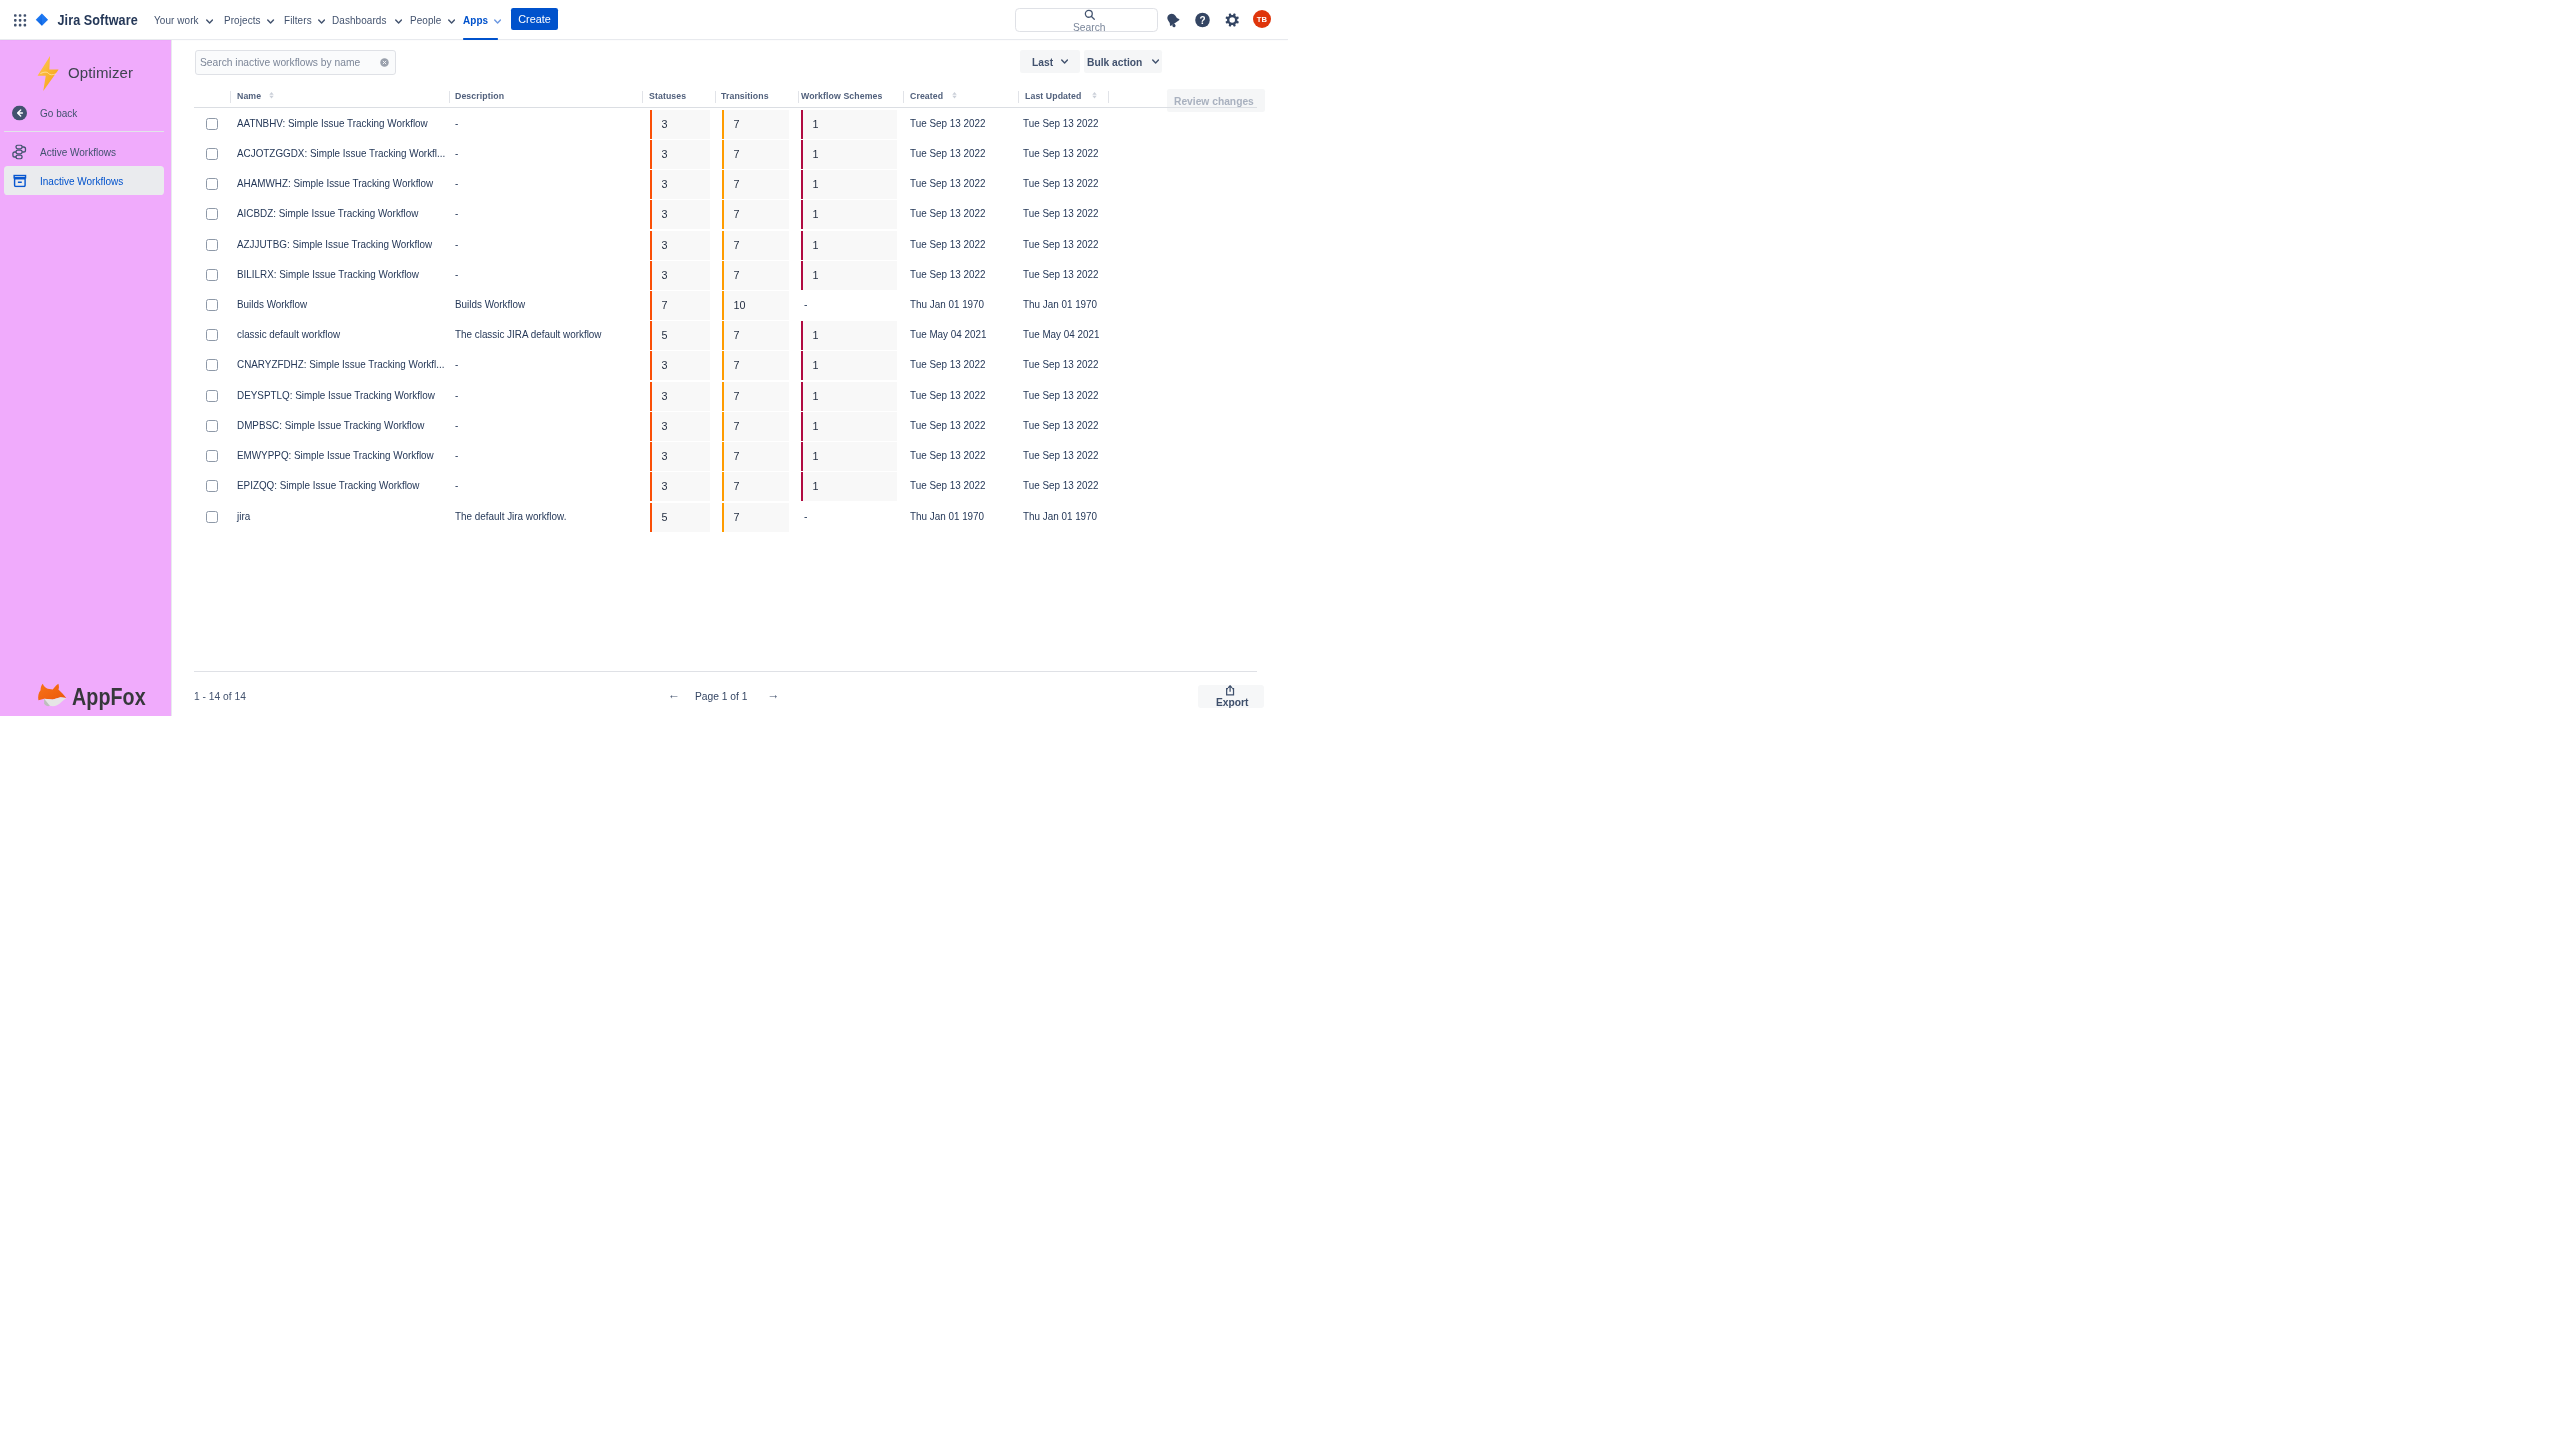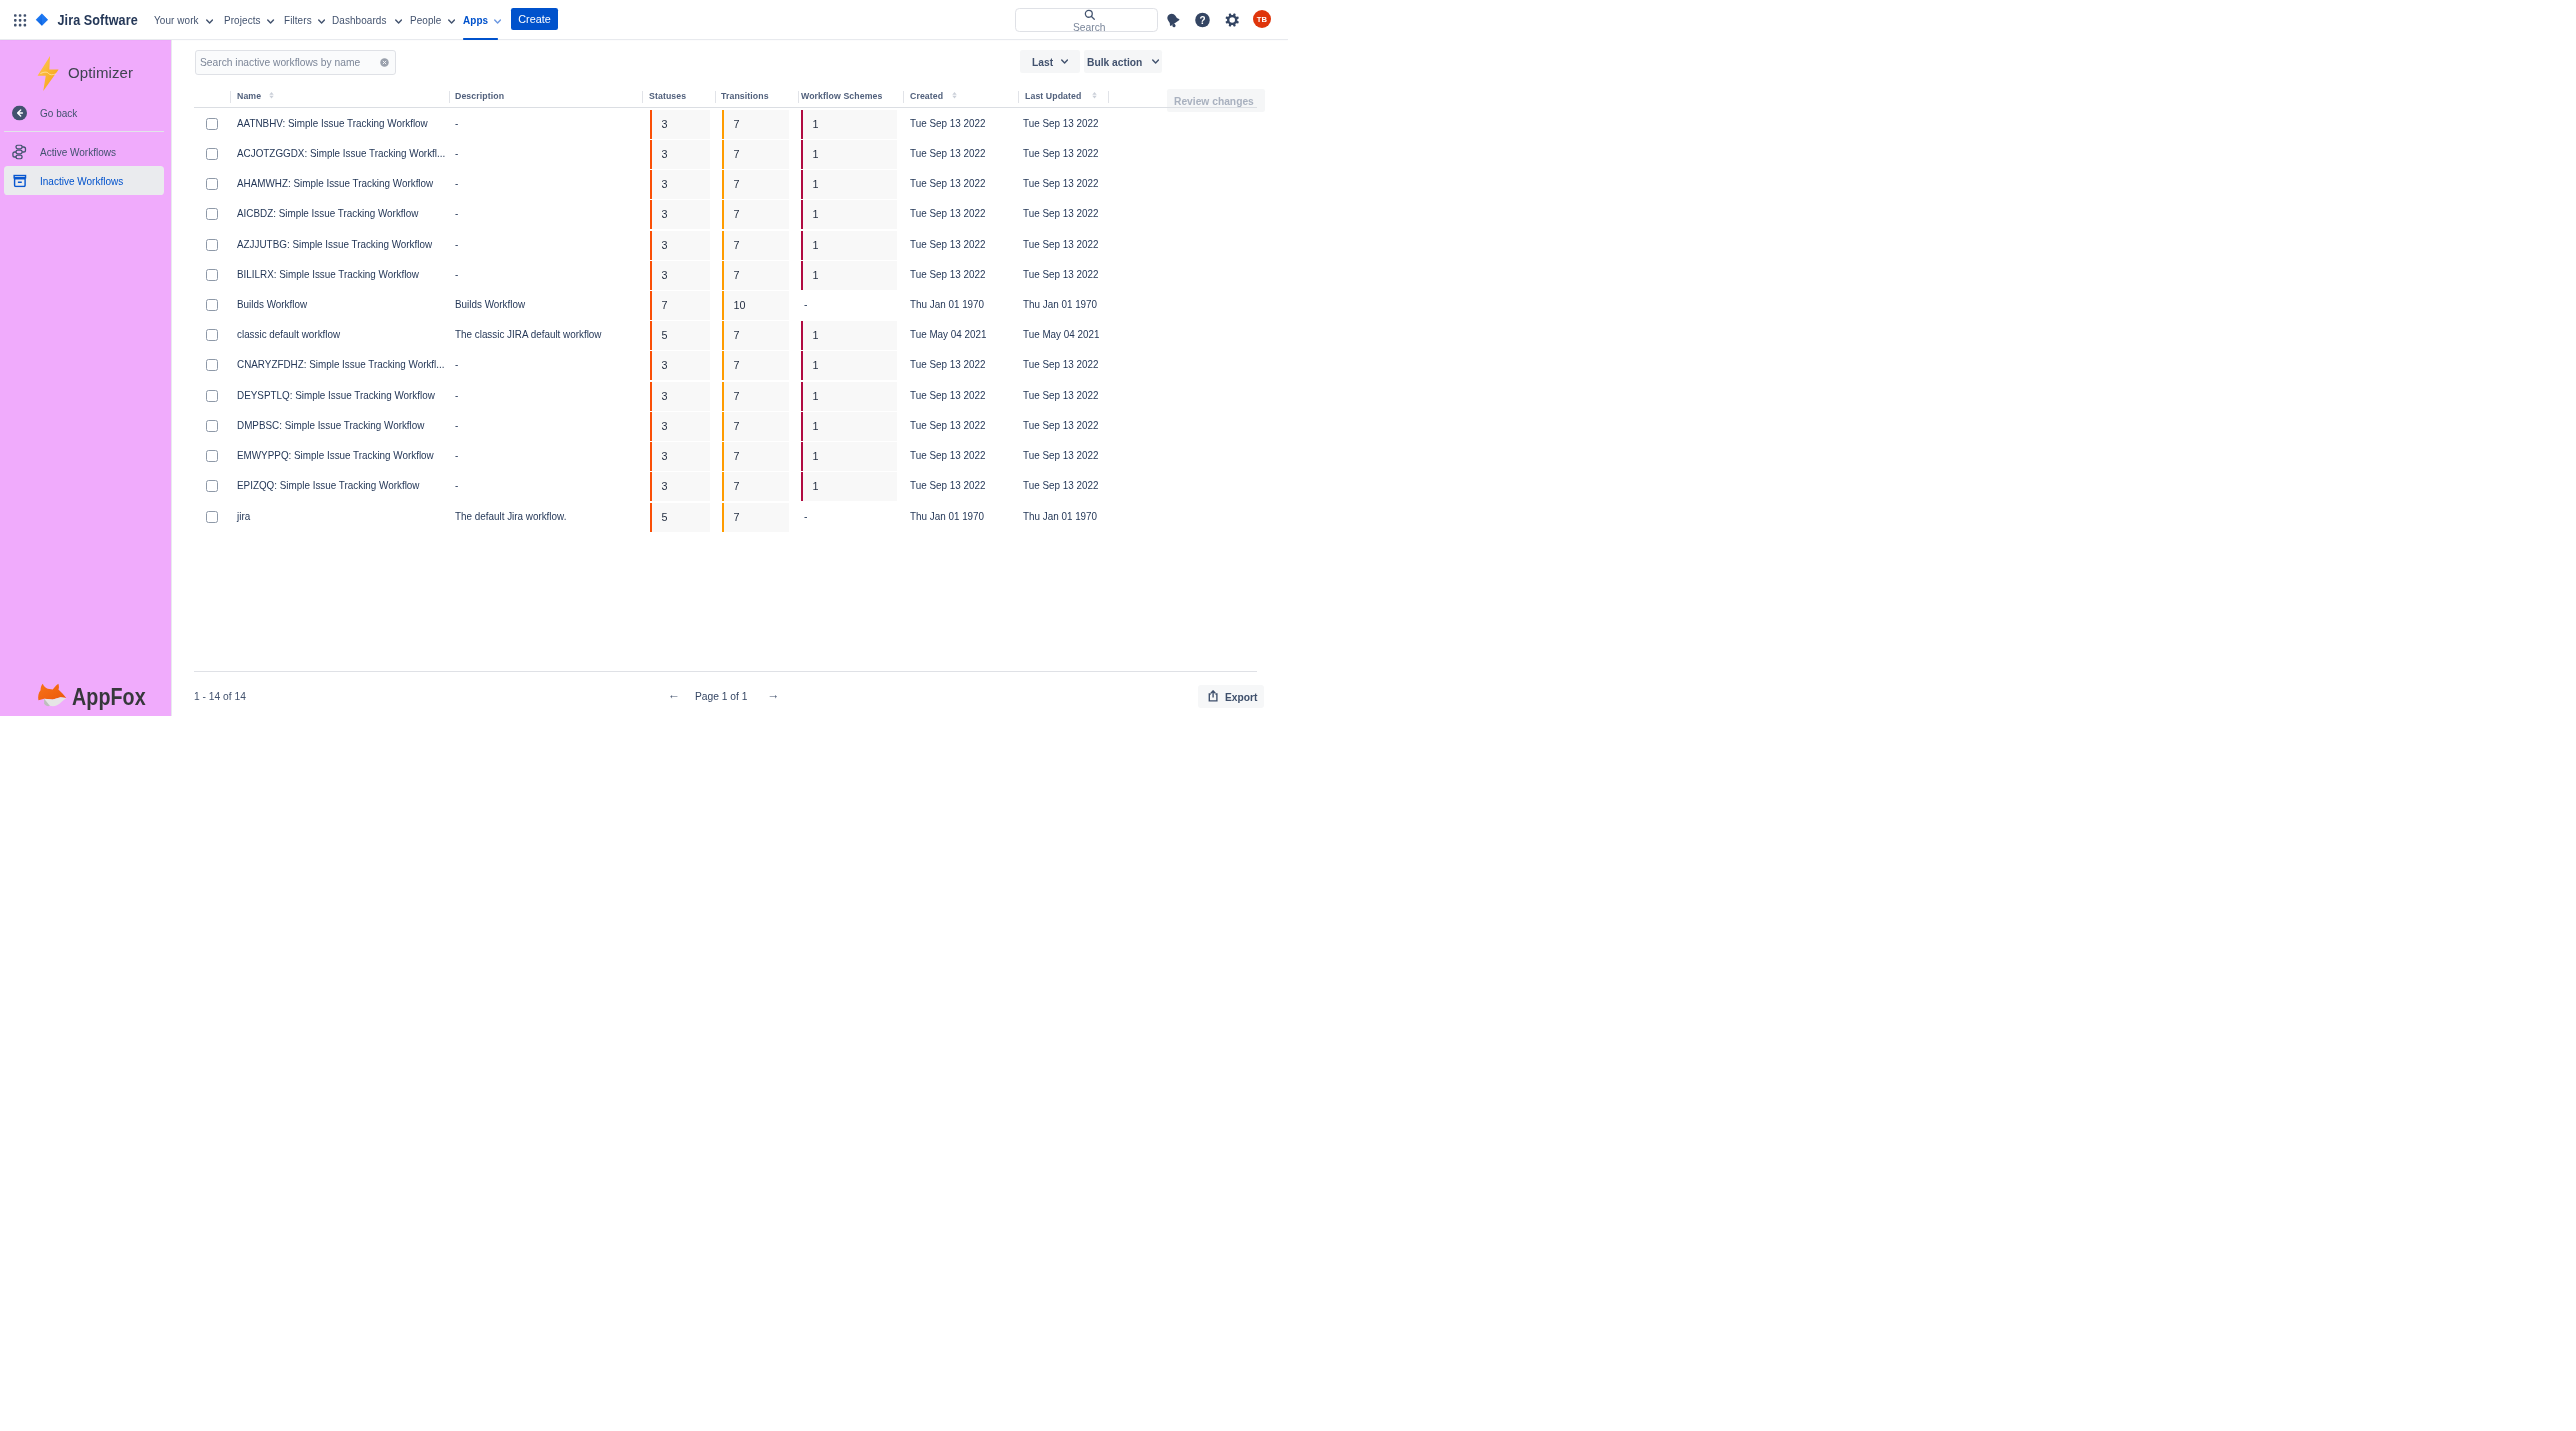--- a/index.html
+++ b/index.html
@@ -96,21 +96,21 @@
 
 
 #fline { position:absolute; left:194px; top:671px; width:1063px; height:0.7px; background:#DFE1E6; }
 #count { position:absolute; left:194px; top:685px; height:23px; line-height:23px; font-size:10.8px;
   color:#42526E; }
 #pager { position:absolute; left:648px; top:685px; width:144px; height:23px; color:#344563; }
 #pgtext { position:absolute; left:47px; top:0; height:23px; line-height:23px; font-size:10.8px; }
 .parrow { position:absolute; top:0; height:23px; line-height:21.6px; font-size:12.2px; color:#44546F; }
 #export { position:absolute; left:1198px; top:685px; width:66px; height:23px;
   background:#F6F7F8; border-radius:2.9px; display:flex; align-items:center; justify-content:center;
-  font-size:10.8px; font-weight:600; color:#3E4F6B; }
+  font-size:10.8px; font-weight:600; color:#3E4F6B;flex-direction:column; }
 #export svg { margin-right:5.8px; } #export { padding-left:4.3px; }
 </style></head>
 <body>
 <div id="page">
 
   <div id="nav">
     <svg class="navico" style="left:14.4px" width="12.2" height="40" viewBox="0 0 17 56">
       <g fill="#42526E">
         <rect x="0" y="20" width="3.6" height="3.6" rx="1.1"></rect>
           <rect x="6.7" y="20" width="3.6" height="3.6" rx="1.1"></rect>

